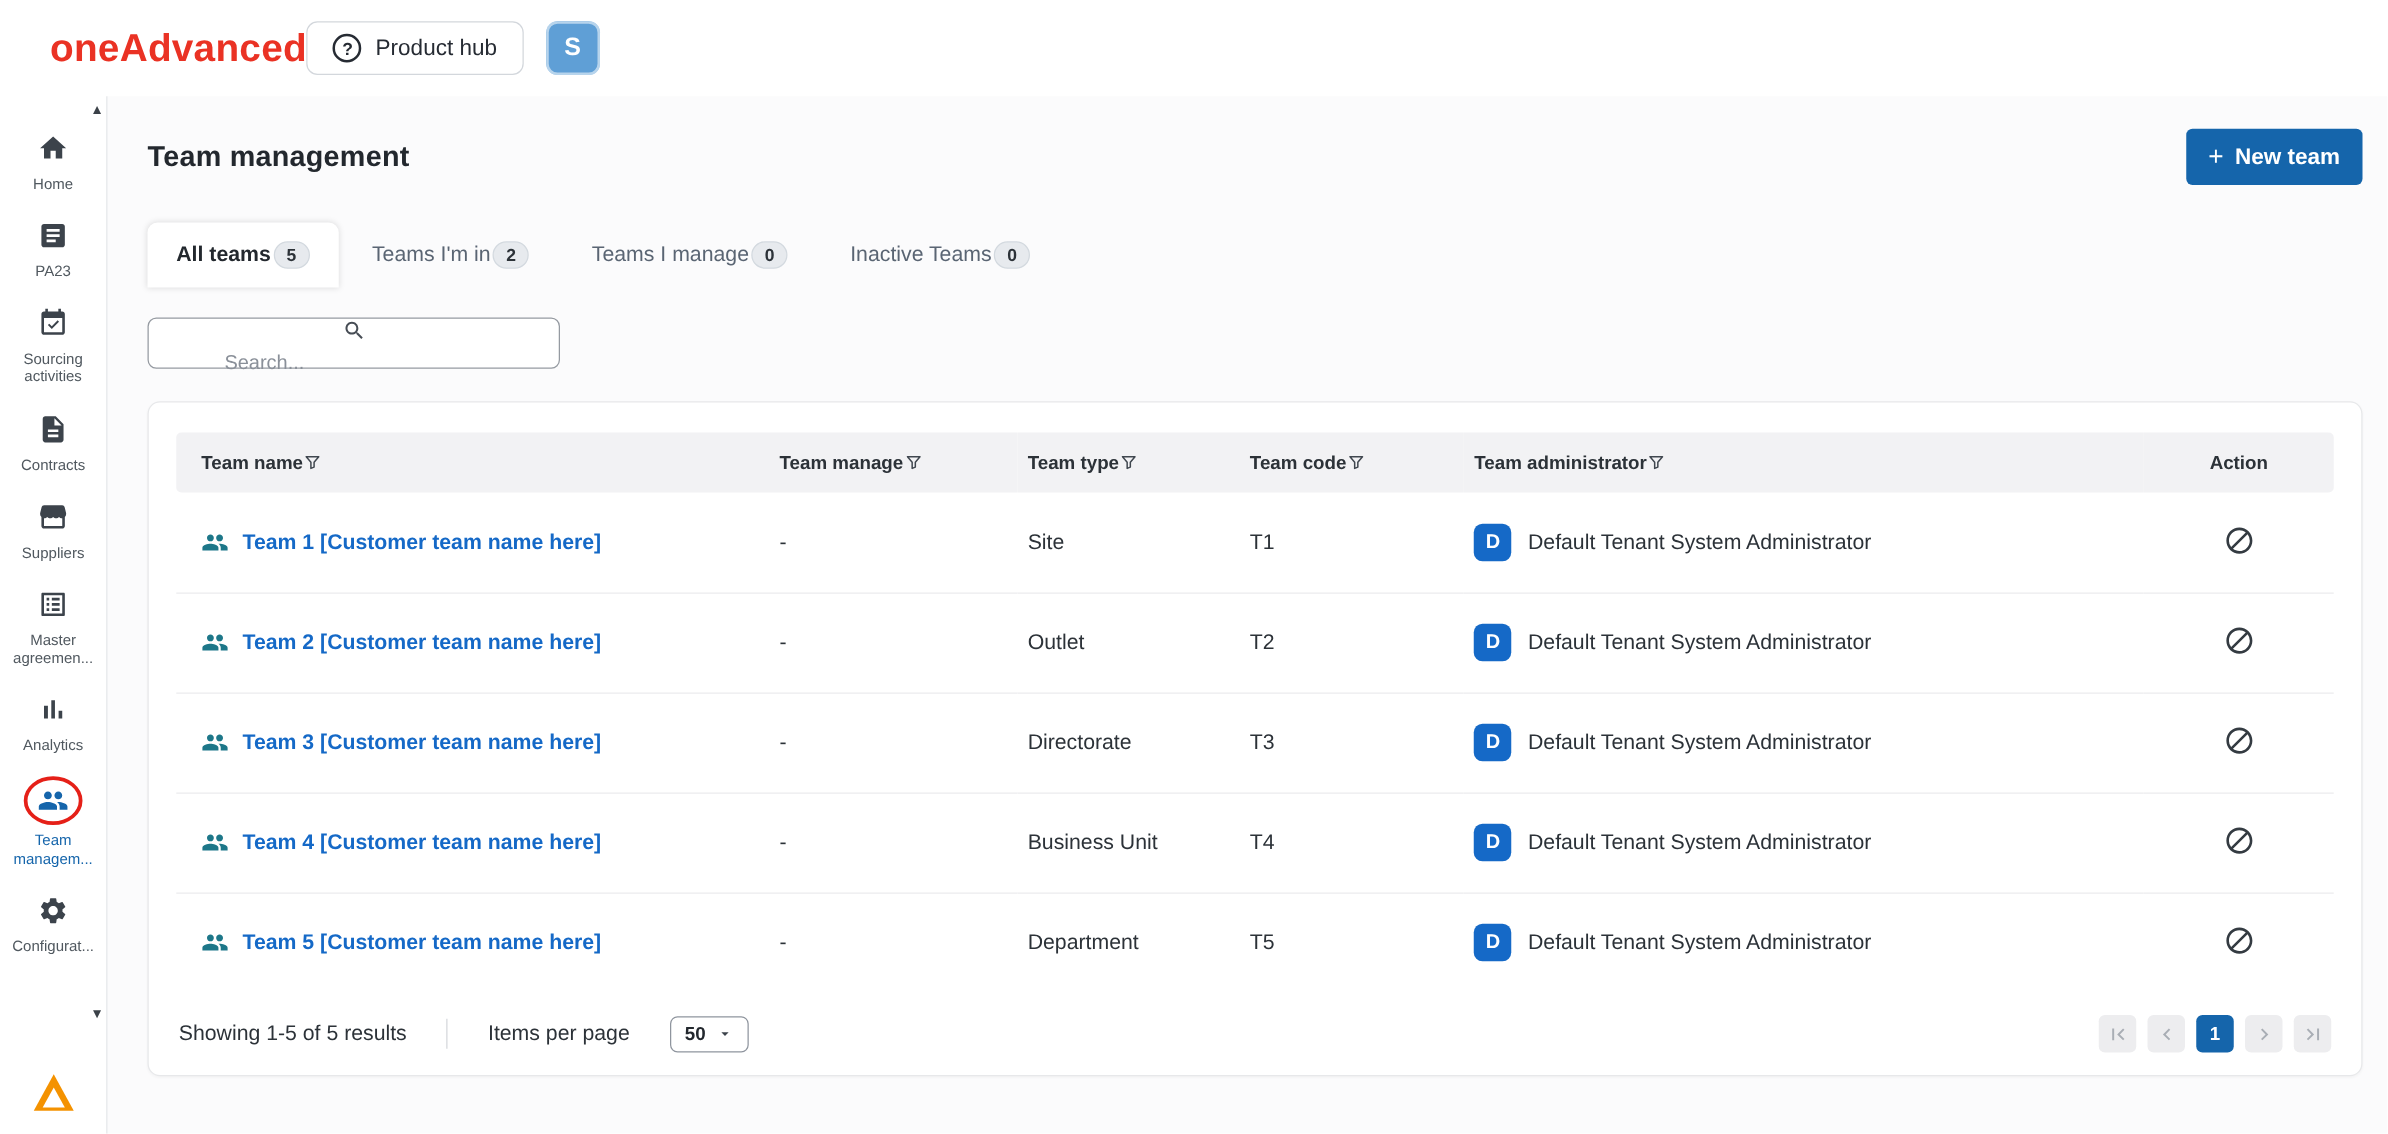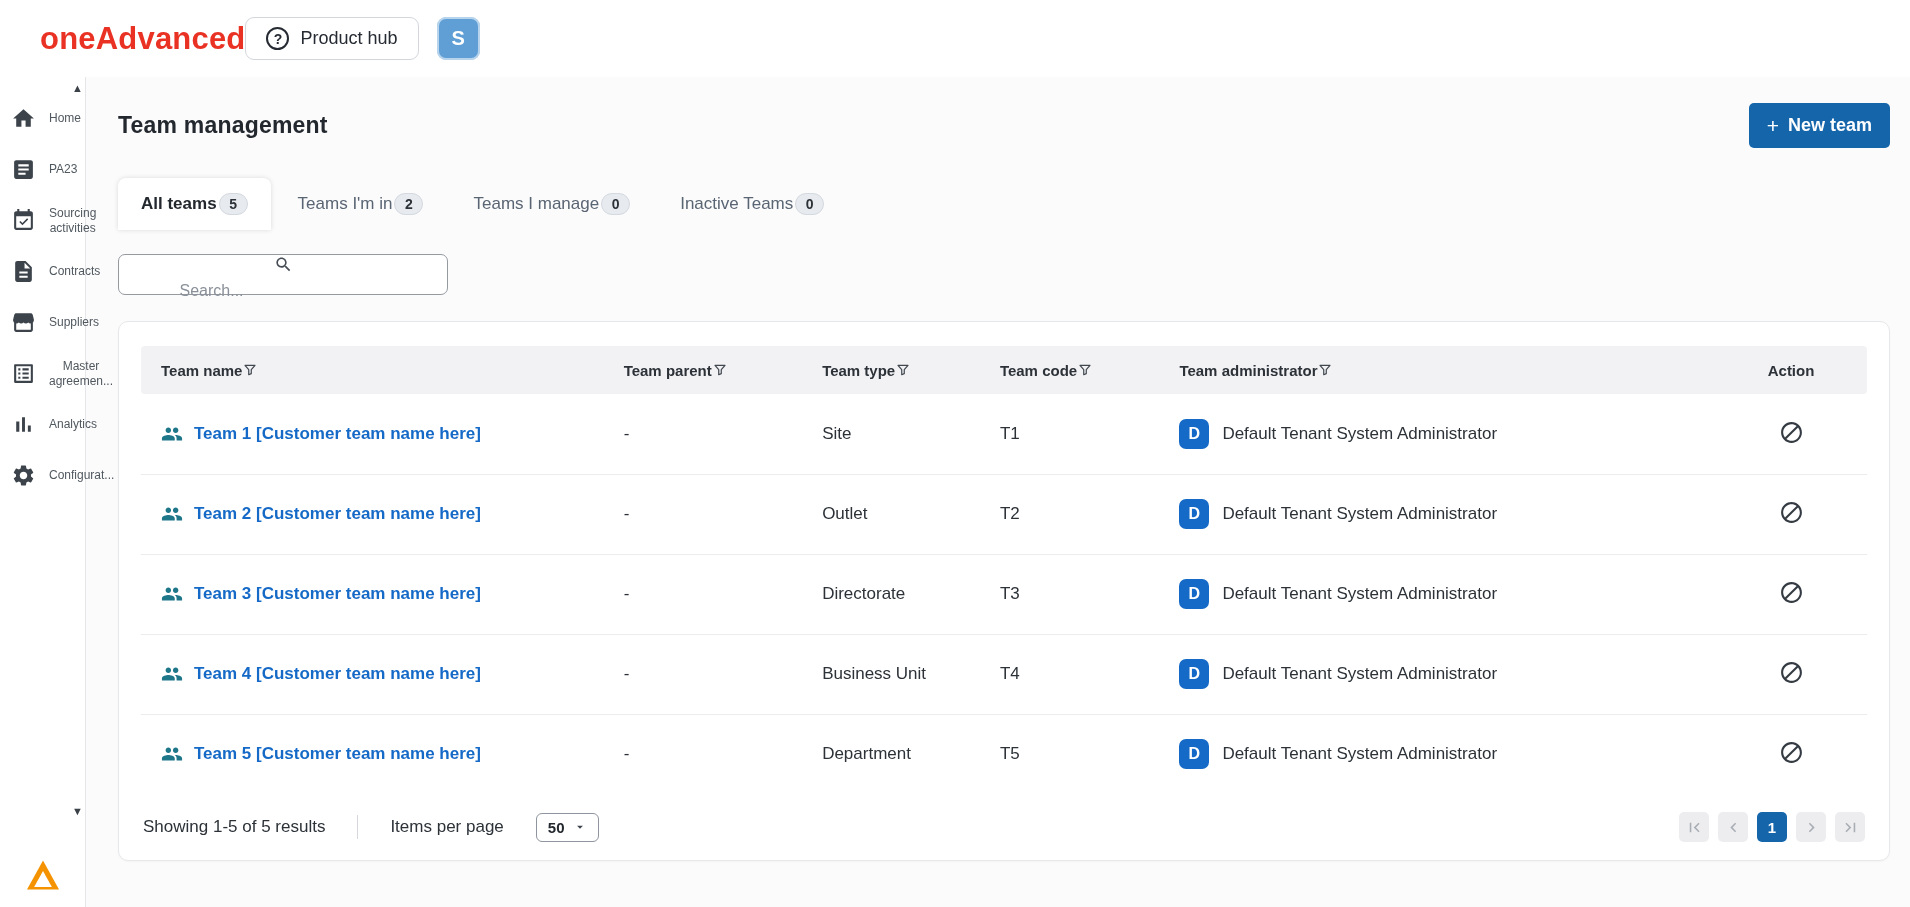--- a/index.html
+++ b/index.html
@@ -25,21 +25,21 @@
   
   .body-row { display:flex; height:830px; }
 
   
   .sidebar { width:86px; position:relative; background:#fff;
              border-right:1px solid #e4e6e9; display:flex; flex-direction:column;
              align-items:center; padding-top:16px; }
   .scroll-arrow { position:absolute; right:2px; font-size:11px; color:#3b4148; cursor:pointer; line-height:1; }
   .scroll-up { top:6px; }
   .scroll-down { bottom:90px; }
-  .side-item { width:100%; display:flex; flex-direction:row; align-items:center;
+  .side-item { width:100%; display:flex; flex-direction:column; align-items:center;
                gap:5px; padding:9px 3px; cursor:pointer; }
   .side-item svg { width:25px; height:25px; fill:#3c434b; }
   .side-label { font-size:12px; color:#50585f; text-align:center; line-height:1.18; }
   .side-item.active svg { fill:#1565ab; }
   .side-item.active .side-label { color:#1565ab; }
   .icon-ring { display:flex; align-items:center; justify-content:center; padding:4px 8px; }
   .icon-ring.circled { border:3px solid #e52018; border-radius:50%; }
   .advanced-mark { position:absolute; bottom:12px; left:50%; transform:translateX(-50%); }
   .advanced-mark svg { width:36px; height:32px; }
 
@@ -184,20 +184,28 @@
 
     <div class="side-item">
       <span class="icon-ring">
         <svg viewBox="0 0 24 24">
             <path d="M5 9.2h3V19H5zM10.6 5h2.8v14h-2.8zM16.2 13H19v6h-2.8z"></path>
           </svg>
       </span>
       <span class="side-label">Analytics</span>
     </div>
 
+    <div class="side-item active">
+      <span class="icon-ring circled">
+        <svg viewBox="0 0 24 24">
+            <path d="M16 11c1.66 0 2.99-1.34 2.99-3S17.66 5 16 5s-3 1.34-3 3 1.34 3 3 3zm-8 0c1.66 0 2.99-1.34 2.99-3S9.66 5 8 5 5 6.34 5 8s1.34 3 3 3zm0 2c-2.33 0-7 1.17-7 3.5V19h14v-2.5c0-2.33-4.67-3.5-7-3.5zm8 0c-.29 0-.62.02-.97.05 1.16.84 1.97 1.97 1.97 3.45V19h6v-2.5c0-2.33-4.67-3.5-7-3.5z"></path>
+          </svg>
+      </span>
+      <span class="side-label">Team managem...</span>
+    </div>
 
     <div class="side-item">
       <span class="icon-ring">
         <svg viewBox="0 0 24 24">
             <path d="M19.14 12.94c.04-.3.06-.61.06-.94 0-.32-.02-.64-.07-.94l2.03-1.58a.49.49 0 00.12-.61l-1.92-3.32a.488.488 0 00-.59-.22l-2.39.96c-.5-.38-1.03-.7-1.62-.94l-.36-2.54a.484.484 0 00-.48-.41h-3.84c-.24 0-.43.17-.47.41l-.36 2.54c-.59.24-1.13.57-1.62.94l-2.39-.96c-.22-.08-.47 0-.59.22L2.74 8.87c-.12.21-.08.47.12.61l2.03 1.58c-.05.3-.09.63-.09.94s.02.64.07.94l-2.03 1.58a.49.49 0 00-.12.61l1.92 3.32c.12.22.37.29.59.22l2.39-.96c.5.38 1.03.7 1.62.94l.36 2.54c.05.24.24.41.48.41h3.84c.24 0 .44-.17.47-.41l.36-2.54c.59-.24 1.13-.56 1.62-.94l2.39.96c.22.08.47 0 .59-.22l1.92-3.32a.49.49 0 00-.12-.61l-2.01-1.58zM12 15.6c-1.98 0-3.6-1.62-3.6-3.6s1.62-3.6 3.6-3.6 3.6 1.62 3.6 3.6-1.62 3.6-3.6 3.6z"></path>
           </svg>
       </span>
       <span class="side-label">Configurat...</span>
     </div>
 
@@ -262,21 +270,21 @@
             <th>
                 <div class="col">
                   <span>Team name</span>
                   <svg class="filter-ic" viewBox="0 0 24 24">
                     <path d="M4.5 5h15l-5.6 6.6v5.9l-3.8 1.6v-7.5z" stroke-width="1.8" stroke-linejoin="round"></path>
                   </svg>
                 </div>
               </th>
             <th>
                 <div class="col">
-                  <span>Team parent</span>
+                  <span>Team manage</span>
                   <svg class="filter-ic" viewBox="0 0 24 24">
                     <path d="M4.5 5h15l-5.6 6.6v5.9l-3.8 1.6v-7.5z" stroke-width="1.8" stroke-linejoin="round"></path>
                   </svg>
                 </div>
               </th>
             <th>
                 <div class="col">
                   <span>Team type</span>
                   <svg class="filter-ic" viewBox="0 0 24 24">
                     <path d="M4.5 5h15l-5.6 6.6v5.9l-3.8 1.6v-7.5z" stroke-width="1.8" stroke-linejoin="round"></path>

